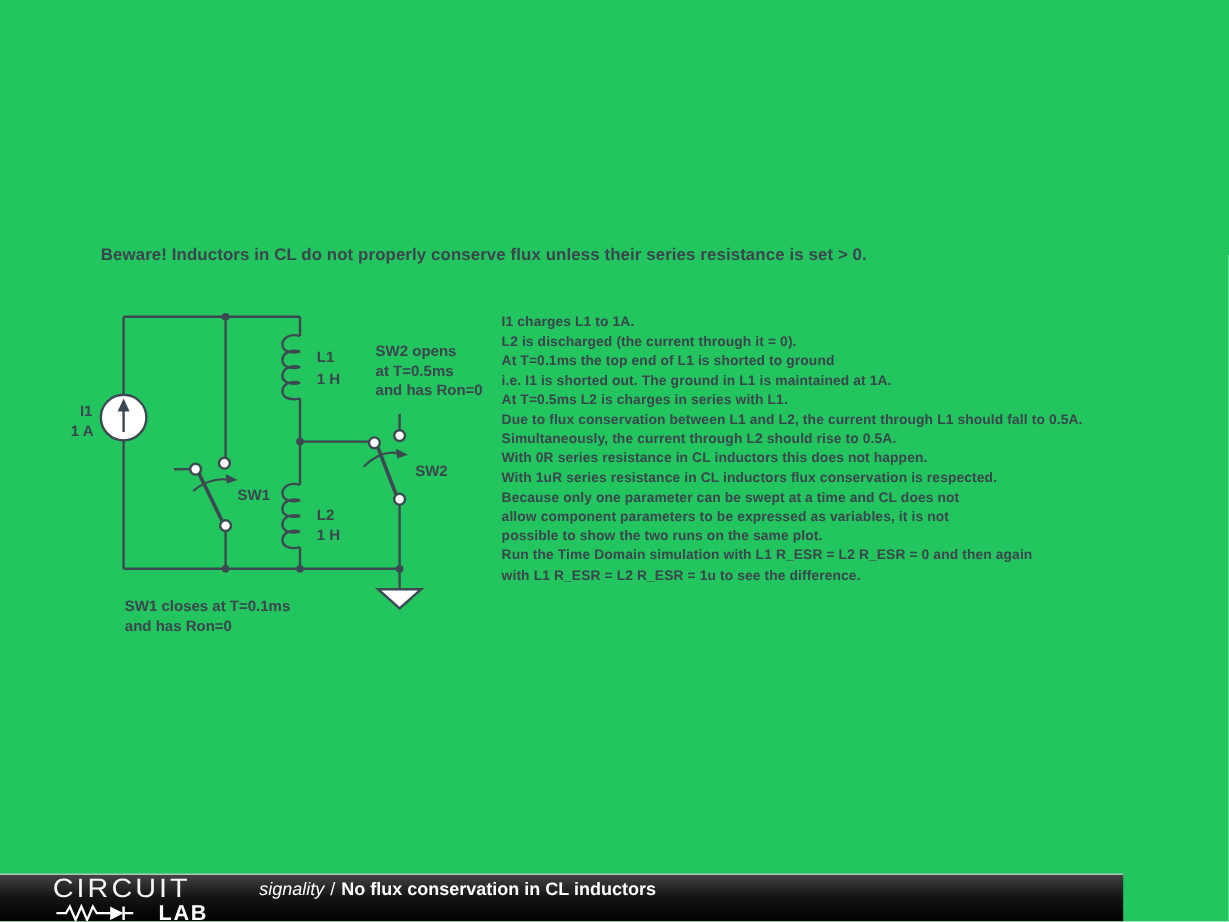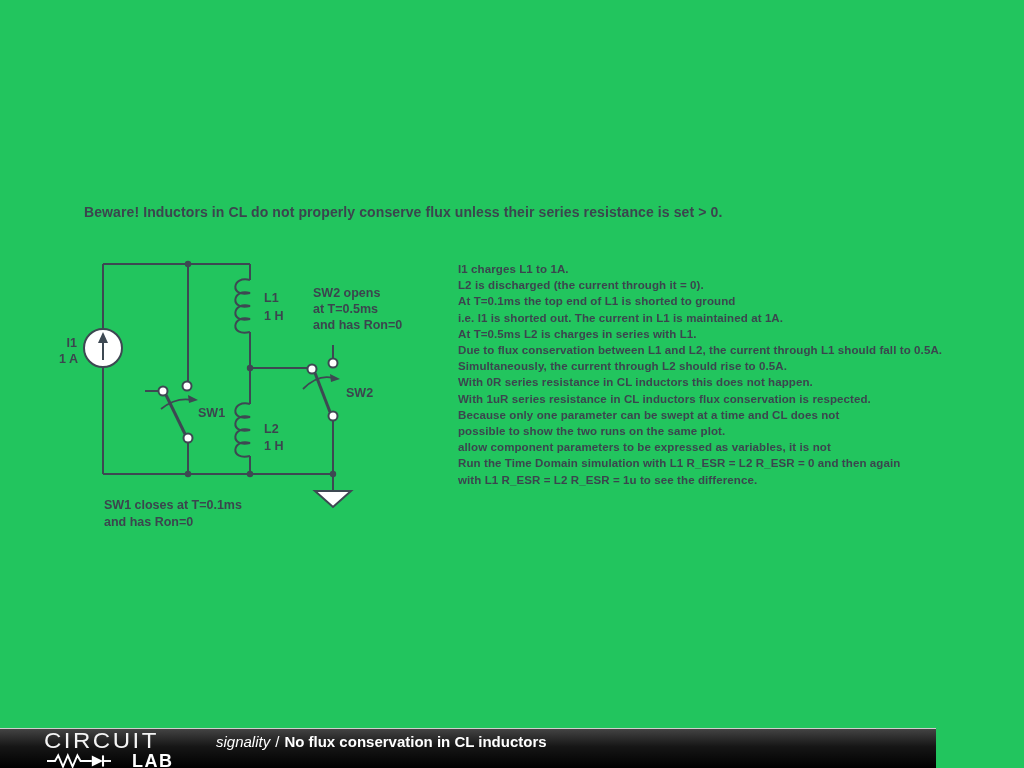--- a/index.html
+++ b/index.html
@@ -10,21 +10,21 @@
   .warning{
     position:absolute;left:84px;top:204px;
     font-size:14px;font-weight:bold;white-space:nowrap;letter-spacing:0.1px;
   }
   .circuit-svg{position:absolute;left:0;top:0;width:1024px;height:768px;}
   .circuit-svg text{font-family:"Liberation Sans",sans-serif;}
   .desc{
     position:absolute;left:418px;top:261px;
     font-size:11.5px;font-weight:bold;line-height:16.2px;letter-spacing:0.1px;
   }
-  .desc div{white-space:nowrap;margin-left:40px;}
+  .desc div{white-space:nowrap;}
   .footer{
     position:absolute;left:0;bottom:0;width:936px;height:40px;box-sizing:border-box;
     border-top:1px solid #cfcfcf;
     background:linear-gradient(180deg,#434343 0%,#161616 45%,#000 100%);
     color:#fff;
   }
   .logo{position:absolute;left:44px;top:1px;line-height:1;}
   .logo-top{
     font-size:24px;font-weight:400;letter-spacing:2.5px;color:#f4f4f4;
     transform:scaleY(0.92);transform-origin:top left;
@@ -117,29 +117,29 @@
       <text x="313" y="329">and has Ron=0</text>
       <text x="104" y="509">SW1 closes at T=0.1ms</text>
       <text x="104" y="526">and has Ron=0</text>
     </g>
   </svg>
 
   <div class="desc">
     <div>I1 charges L1 to 1A.</div>
     <div>L2 is discharged (the current through it = 0).</div>
     <div>At T=0.1ms the top end of L1 is shorted to ground</div>
-    <div>i.e. I1 is shorted out. The current in L1 is maintained at 1A.</div>
+    <div>i.e. I1 is shorted out. The ground in L1 is maintained at 1A.</div>
     <div>At T=0.5ms L2 is charges in series with L1.</div>
     <div>Due to flux conservation between L1 and L2, the current through L1 should fall to 0.5A.</div>
     <div>Simultaneously, the current through L2 should rise to 0.5A.</div>
     <div>With 0R series resistance in CL inductors this does not happen.</div>
     <div>With 1uR series resistance in CL inductors flux conservation is respected.</div>
     <div>Because only one parameter can be swept at a time and CL does not</div>
+    <div>allow component parameters to be expressed as variables, it is not</div>
     <div>possible to show the two runs on the same plot.</div>
-    <div>allow component parameters to be expressed as variables, it is not</div>
     <div>Run the Time Domain simulation with L1 R_ESR = L2 R_ESR = 0 and then again</div>
     <div>with L1 R_ESR = L2 R_ESR = 1u to see the difference.</div>
   </div>
 
   <div class="footer">
     <div class="logo">
       <div class="logo-top">CIRCUIT</div>
       <div class="logo-bottom">
         <svg width="86" height="16" viewBox="0 0 100 20">
           <path d="M0,10 H10 L14,3 L20,17 L26,3 L32,17 L38,3 L42,10 H56" stroke="#ffffff" stroke-width="2.4" fill="none"></path>

